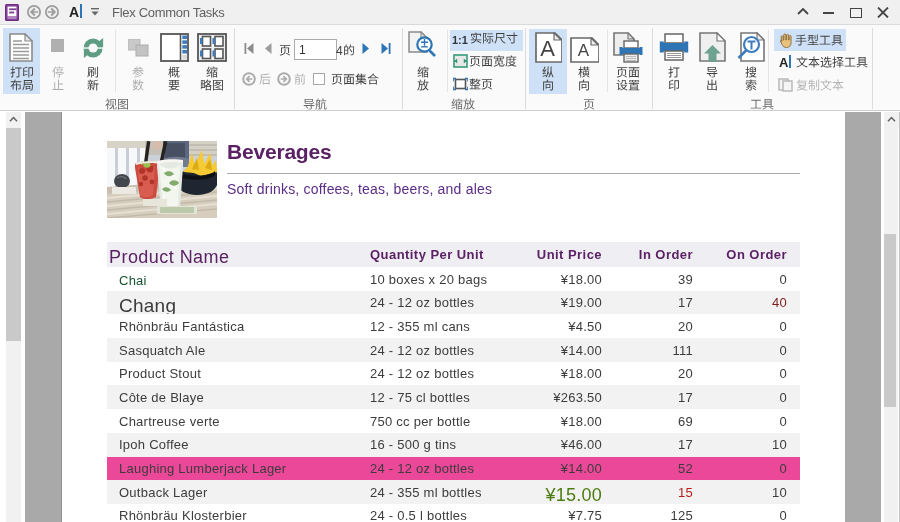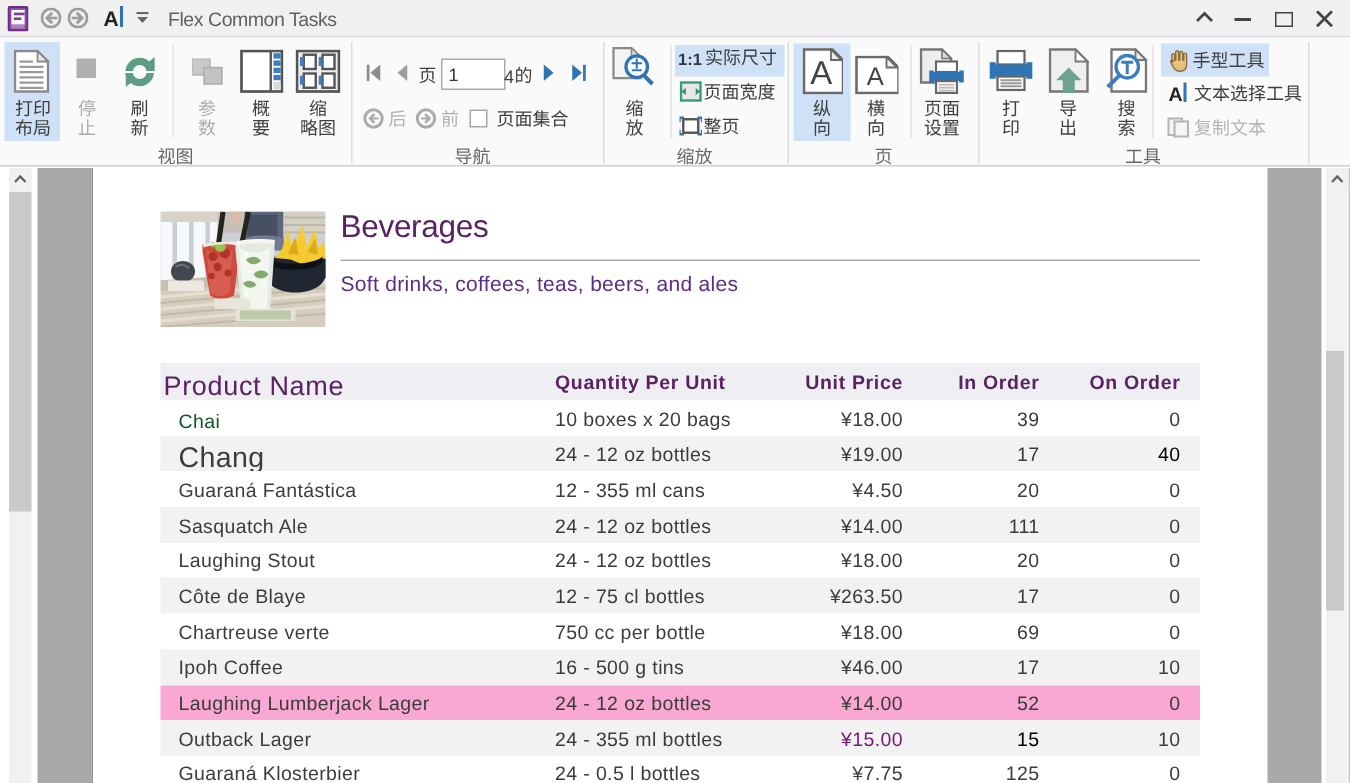--- a/index.html
+++ b/index.html
@@ -521,21 +521,21 @@
               <circle cx="59" cy="40" r="1.1"></circle>
               <circle cx="69" cy="47" r="1.3"></circle>
               <circle cx="57" cy="55" r="1.2"></circle>
             </g>
 <path d="M50 20c8-2 19-2 26-1v3c-8-2-19-1-25 1z" fill="#f7f6f2"></path>
 </g>
 <path d="M36 58h24v7H36z" fill="#e8e5da"></path>
 <path d="M50 65h40v8H50z" fill="#e3e4d7"></path>
 <path d="M53 66h34v6H53z" fill="#bccaab"></path>
 </svg>
-        <div class="abs" style="left:165px;top:27.5px;font-size:21px;font-weight:normal;color:#5a2164;letter-spacing:-.2px">Beverages</div>
+        <div class="abs" style="left:165px;top:27.5px;font-size:21px;font-weight:bold;color:#5a2164;letter-spacing:-.2px">Beverages</div>
         <div class="abs" style="left:165px;top:61px;width:573px;height:1px;background:#aaa"></div>
         <div class="abs" style="left:165px;top:69px;font-size:14px;color:#5b2d87;letter-spacing:.2px">Soft drinks, coffees, teas, beers, and ales</div>
         <div class="abs" style="left:45px;top:130px;width:693px">
           <div style="position:relative;width:693px;height:25px;background:#efeef2">
             <div style="position:absolute;top:5px;font-size:18px;font-weight:normal;color:#5a2164;letter-spacing:.45px;left:2px">Product Name</div>
             <div style="position:absolute;top:5px;font-size:13px;font-weight:bold;color:#5a2164;letter-spacing:.45px;left:263px">Quantity Per Unit</div>
             <div style="position:absolute;top:5px;font-size:13px;font-weight:bold;color:#5a2164;letter-spacing:.45px;right:198px">Unit Price</div>
             <div style="position:absolute;top:5px;font-size:13px;font-weight:bold;color:#5a2164;letter-spacing:.45px;right:107px">In Order</div>
             <div style="position:absolute;top:5px;font-size:13px;font-weight:bold;color:#5a2164;letter-spacing:.45px;right:13px">On Order</div>
           </div>
@@ -544,38 +544,38 @@
             <div style="position:absolute;top:4.5px;font-size:13px;color:#3c3c3c;letter-spacing:.25px;left:263px">10 boxes x 20 bags</div>
             <div style="position:absolute;top:4.5px;font-size:13px;color:#3c3c3c;letter-spacing:.25px;right:198px">¥18.00</div>
             <div style="position:absolute;top:4.5px;font-size:13px;color:#3c3c3c;letter-spacing:.25px;right:107px">39</div>
             <div style="position:absolute;top:4.5px;font-size:13px;color:#3c3c3c;letter-spacing:.25px;right:13px">0</div>
           </div>
           <div style="position:relative;width:693px;height:23.7px;background:#f2f2f2">
             <div style="position:absolute;top:4.5px;font-size:19px;color:#3c3c3c;letter-spacing:.25px;left:12px">Chang</div>
             <div style="position:absolute;top:4.5px;font-size:13px;color:#3c3c3c;letter-spacing:.25px;left:263px">24 - 12 oz bottles</div>
             <div style="position:absolute;top:4.5px;font-size:13px;color:#3c3c3c;letter-spacing:.25px;right:198px">¥19.00</div>
             <div style="position:absolute;top:4.5px;font-size:13px;color:#3c3c3c;letter-spacing:.25px;right:107px">17</div>
-            <div style="position:absolute;top:4.5px;font-size:13px;color:#000000;letter-spacing:.25px;right:13px">40</div>
+            <div style="position:absolute;top:4.5px;font-size:13px;color:#7f1d1d;letter-spacing:.25px;right:13px">40</div>
           </div>
           <div style="position:relative;width:693px;height:23.7px;background:#fff">
-            <div style="position:absolute;top:4.5px;font-size:13px;color:#3c3c3c;letter-spacing:.25px;left:12px">Guaraná Fantástica</div>
+            <div style="position:absolute;top:4.5px;font-size:13px;color:#3c3c3c;letter-spacing:.25px;left:12px">Rhönbräu Fantástica</div>
             <div style="position:absolute;top:4.5px;font-size:13px;color:#3c3c3c;letter-spacing:.25px;left:263px">12 - 355 ml cans</div>
             <div style="position:absolute;top:4.5px;font-size:13px;color:#3c3c3c;letter-spacing:.25px;right:198px">¥4.50</div>
             <div style="position:absolute;top:4.5px;font-size:13px;color:#3c3c3c;letter-spacing:.25px;right:107px">20</div>
             <div style="position:absolute;top:4.5px;font-size:13px;color:#3c3c3c;letter-spacing:.25px;right:13px">0</div>
           </div>
           <div style="position:relative;width:693px;height:23.7px;background:#f2f2f2">
             <div style="position:absolute;top:4.5px;font-size:13px;color:#3c3c3c;letter-spacing:.25px;left:12px">Sasquatch Ale</div>
             <div style="position:absolute;top:4.5px;font-size:13px;color:#3c3c3c;letter-spacing:.25px;left:263px">24 - 12 oz bottles</div>
             <div style="position:absolute;top:4.5px;font-size:13px;color:#3c3c3c;letter-spacing:.25px;right:198px">¥14.00</div>
             <div style="position:absolute;top:4.5px;font-size:13px;color:#3c3c3c;letter-spacing:.25px;right:107px">111</div>
             <div style="position:absolute;top:4.5px;font-size:13px;color:#3c3c3c;letter-spacing:.25px;right:13px">0</div>
           </div>
           <div style="position:relative;width:693px;height:23.7px;background:#fff">
-            <div style="position:absolute;top:4.5px;font-size:13px;color:#3c3c3c;letter-spacing:.25px;left:12px">Laughing Stout</div>
+            <div style="position:absolute;top:4.5px;font-size:13px;color:#3c3c3c;letter-spacing:.25px;left:12px">Product Stout</div>
             <div style="position:absolute;top:4.5px;font-size:13px;color:#3c3c3c;letter-spacing:.25px;left:263px">24 - 12 oz bottles</div>
             <div style="position:absolute;top:4.5px;font-size:13px;color:#3c3c3c;letter-spacing:.25px;right:198px">¥18.00</div>
             <div style="position:absolute;top:4.5px;font-size:13px;color:#3c3c3c;letter-spacing:.25px;right:107px">20</div>
             <div style="position:absolute;top:4.5px;font-size:13px;color:#3c3c3c;letter-spacing:.25px;right:13px">0</div>
           </div>
           <div style="position:relative;width:693px;height:23.7px;background:#f2f2f2">
             <div style="position:absolute;top:4.5px;font-size:13px;color:#3c3c3c;letter-spacing:.25px;left:12px">Côte de Blaye</div>
             <div style="position:absolute;top:4.5px;font-size:13px;color:#3c3c3c;letter-spacing:.25px;left:263px">12 - 75 cl bottles</div>
             <div style="position:absolute;top:4.5px;font-size:13px;color:#3c3c3c;letter-spacing:.25px;right:198px">¥263.50</div>
             <div style="position:absolute;top:4.5px;font-size:13px;color:#3c3c3c;letter-spacing:.25px;right:107px">17</div>
@@ -588,36 +588,36 @@
             <div style="position:absolute;top:4.5px;font-size:13px;color:#3c3c3c;letter-spacing:.25px;right:107px">69</div>
             <div style="position:absolute;top:4.5px;font-size:13px;color:#3c3c3c;letter-spacing:.25px;right:13px">0</div>
           </div>
           <div style="position:relative;width:693px;height:23.7px;background:#f2f2f2">
             <div style="position:absolute;top:4.5px;font-size:13px;color:#3c3c3c;letter-spacing:.25px;left:12px">Ipoh Coffee</div>
             <div style="position:absolute;top:4.5px;font-size:13px;color:#3c3c3c;letter-spacing:.25px;left:263px">16 - 500 g tins</div>
             <div style="position:absolute;top:4.5px;font-size:13px;color:#3c3c3c;letter-spacing:.25px;right:198px">¥46.00</div>
             <div style="position:absolute;top:4.5px;font-size:13px;color:#3c3c3c;letter-spacing:.25px;right:107px">17</div>
             <div style="position:absolute;top:4.5px;font-size:13px;color:#3c3c3c;letter-spacing:.25px;right:13px">10</div>
           </div>
-          <div style="position:relative;width:693px;height:23.7px;background:#f9a8d4">
+          <div style="position:relative;width:693px;height:23.7px;background:#ec4899">
             <div style="position:absolute;top:4.5px;font-size:13px;color:#3c3c3c;letter-spacing:.25px;left:12px">Laughing Lumberjack Lager</div>
             <div style="position:absolute;top:4.5px;font-size:13px;color:#3c3c3c;letter-spacing:.25px;left:263px">24 - 12 oz bottles</div>
             <div style="position:absolute;top:4.5px;font-size:13px;color:#3c3c3c;letter-spacing:.25px;right:198px">¥14.00</div>
             <div style="position:absolute;top:4.5px;font-size:13px;color:#3c3c3c;letter-spacing:.25px;right:107px">52</div>
             <div style="position:absolute;top:4.5px;font-size:13px;color:#3c3c3c;letter-spacing:.25px;right:13px">0</div>
           </div>
           <div style="position:relative;width:693px;height:23.7px;background:#f2f2f2">
             <div style="position:absolute;top:5px;font-size:13px;color:#3c3c3c;letter-spacing:.25px;left:12px">Outback Lager</div>
             <div style="position:absolute;top:4.5px;font-size:13px;color:#3c3c3c;letter-spacing:.25px;left:263px">24 - 355 ml bottles</div>
-            <div style="position:absolute;top:4.5px;font-size:13px;color:#701a75;letter-spacing:.25px;right:198px">¥15.00</div>
-            <div style="position:absolute;top:4.5px;font-size:13px;color:#000000;letter-spacing:.25px;right:107px">15</div>
+            <div style="position:absolute;top:4.5px;font-size:18px;color:#4d7c0f;letter-spacing:.25px;right:198px">¥15.00</div>
+            <div style="position:absolute;top:4.5px;font-size:13px;color:#b91c1c;letter-spacing:.25px;right:107px">15</div>
             <div style="position:absolute;top:4.5px;font-size:13px;color:#3c3c3c;letter-spacing:.25px;right:13px">10</div>
           </div>
           <div style="position:relative;width:693px;height:23.7px;background:#fff">
-            <div style="position:absolute;top:4.5px;font-size:13px;color:#3c3c3c;letter-spacing:.25px;left:12px">Guaraná Klosterbier</div>
+            <div style="position:absolute;top:4.5px;font-size:13px;color:#3c3c3c;letter-spacing:.25px;left:12px">Rhönbräu Klosterbier</div>
             <div style="position:absolute;top:4.5px;font-size:13px;color:#3c3c3c;letter-spacing:.25px;left:263px">24 - 0.5 l bottles</div>
             <div style="position:absolute;top:4.5px;font-size:13px;color:#3c3c3c;letter-spacing:.25px;right:198px">¥7.75</div>
             <div style="position:absolute;top:4.5px;font-size:13px;color:#3c3c3c;letter-spacing:.25px;right:107px">125</div>
             <div style="position:absolute;top:4.5px;font-size:13px;color:#3c3c3c;letter-spacing:.25px;right:13px">0</div>
           </div>
         </div>
       </div>
     </div>
   </div>
 </body></html>

